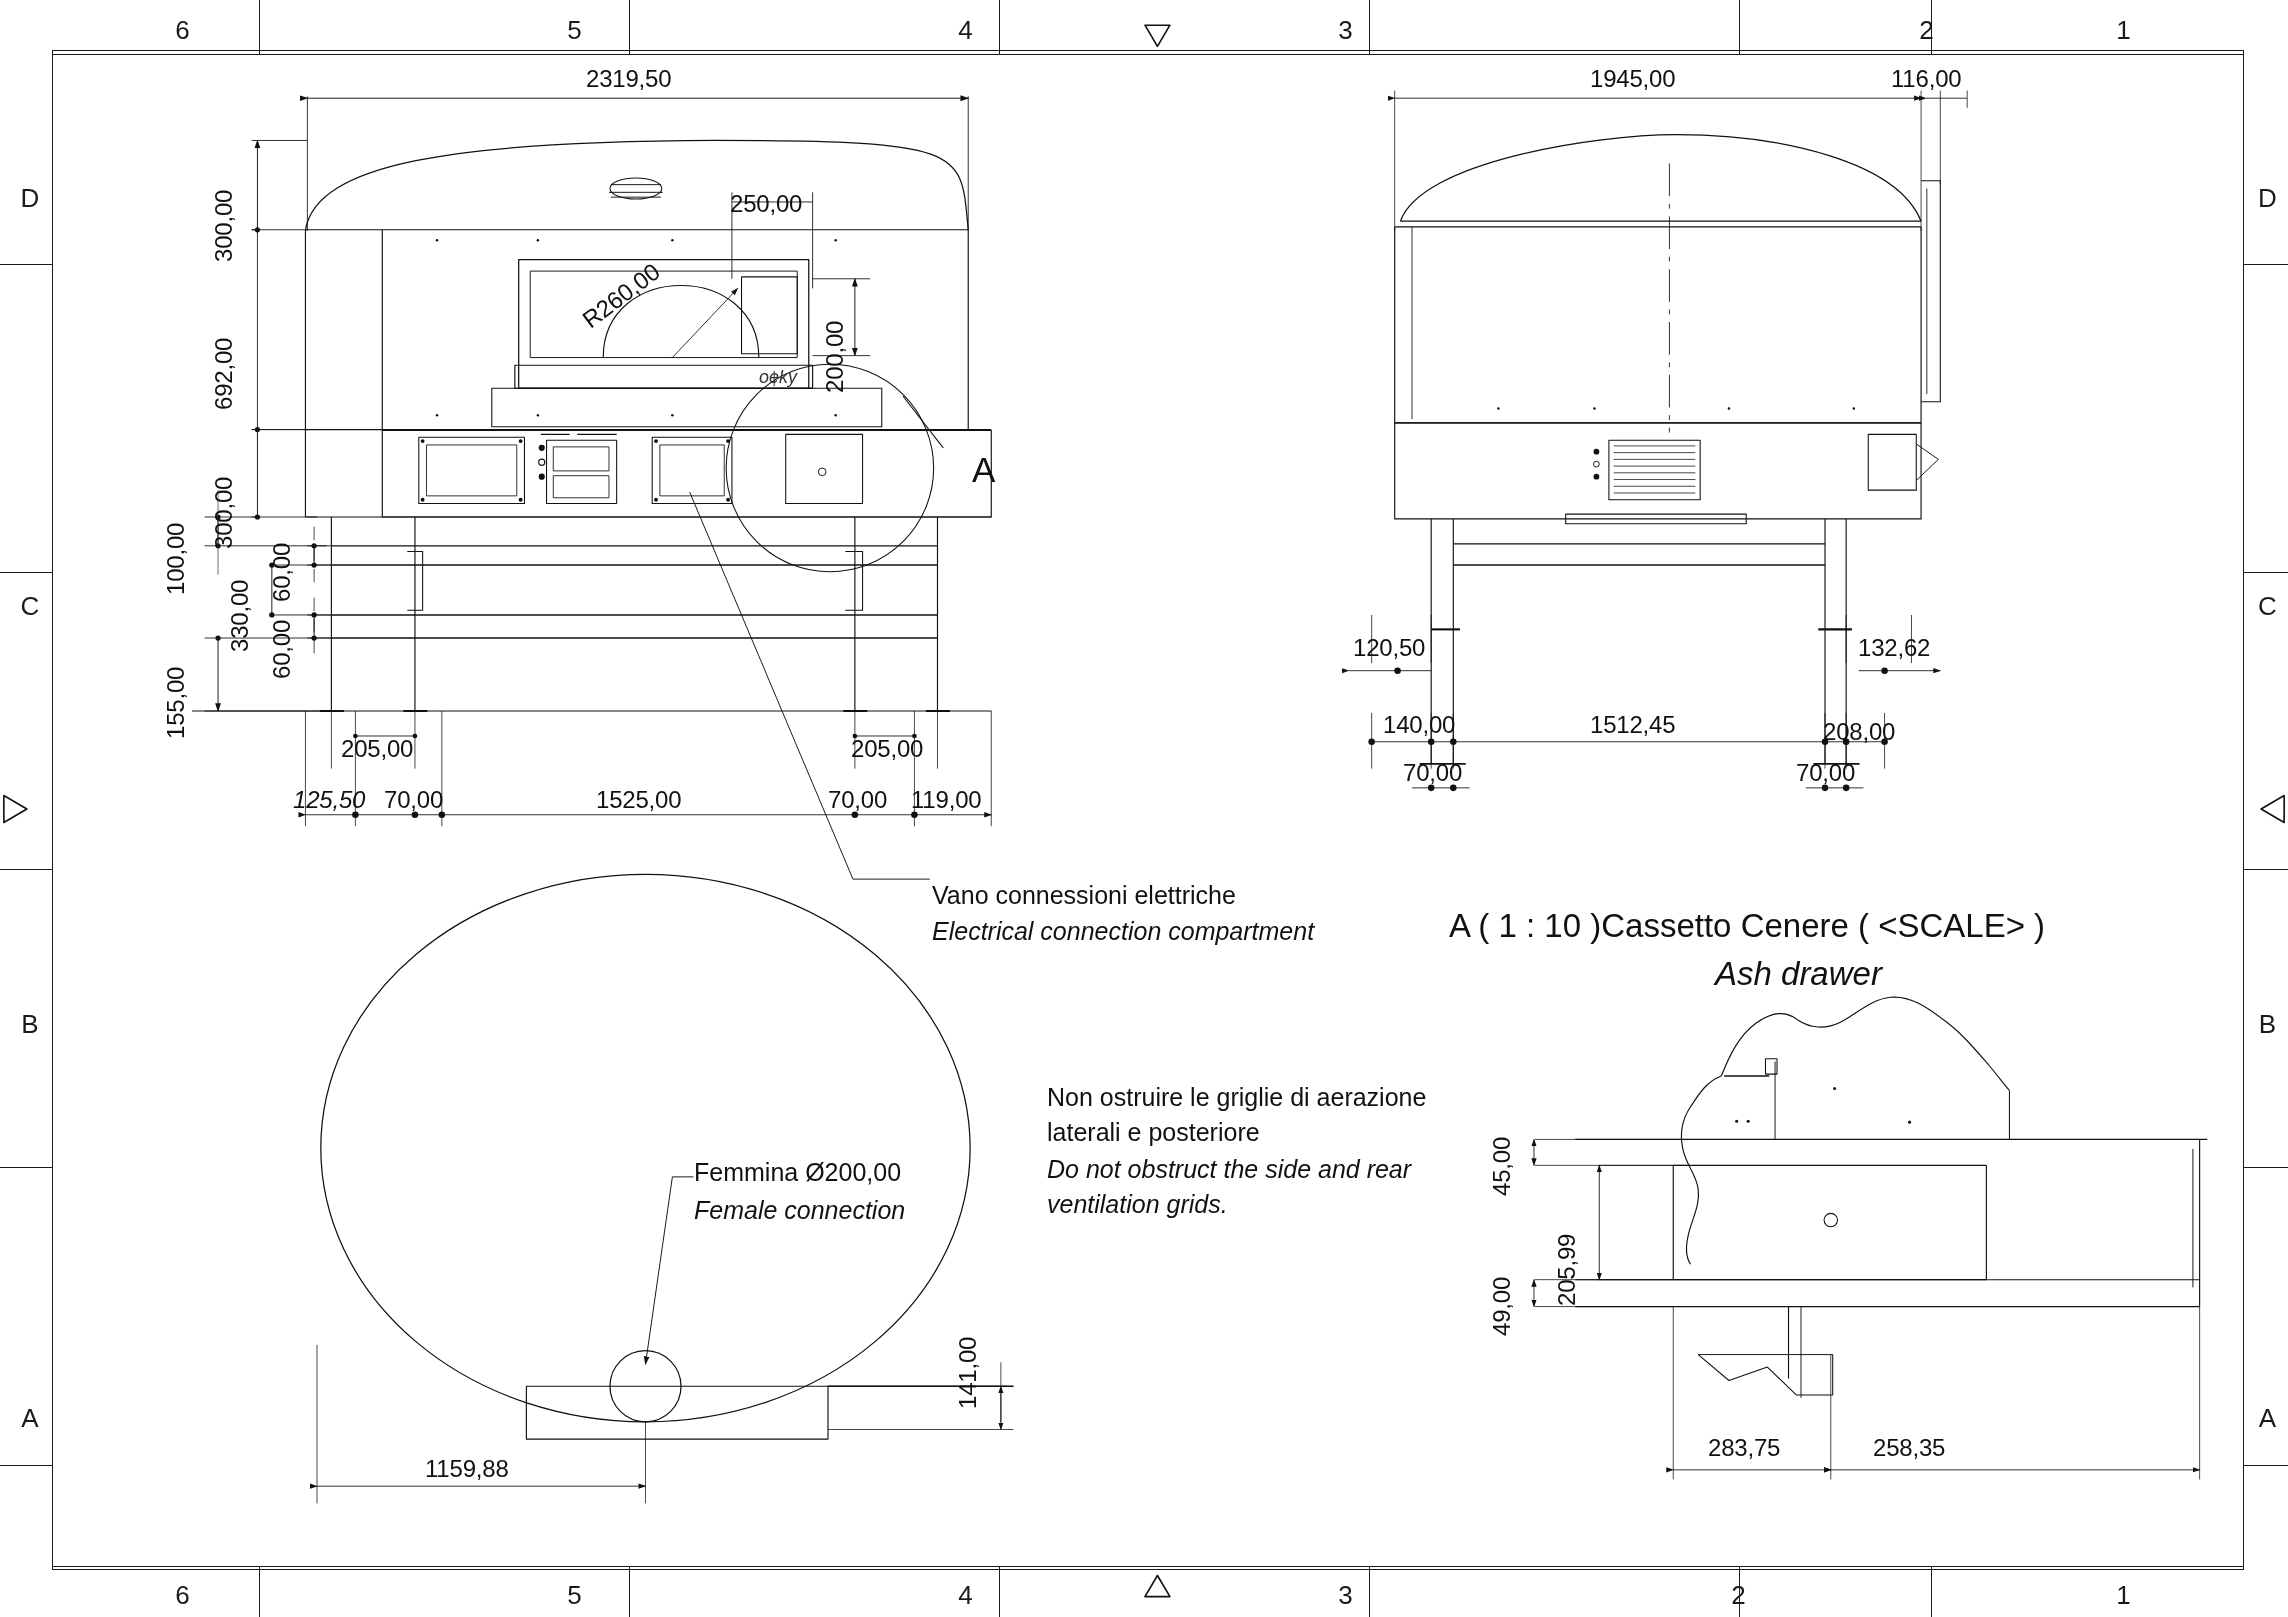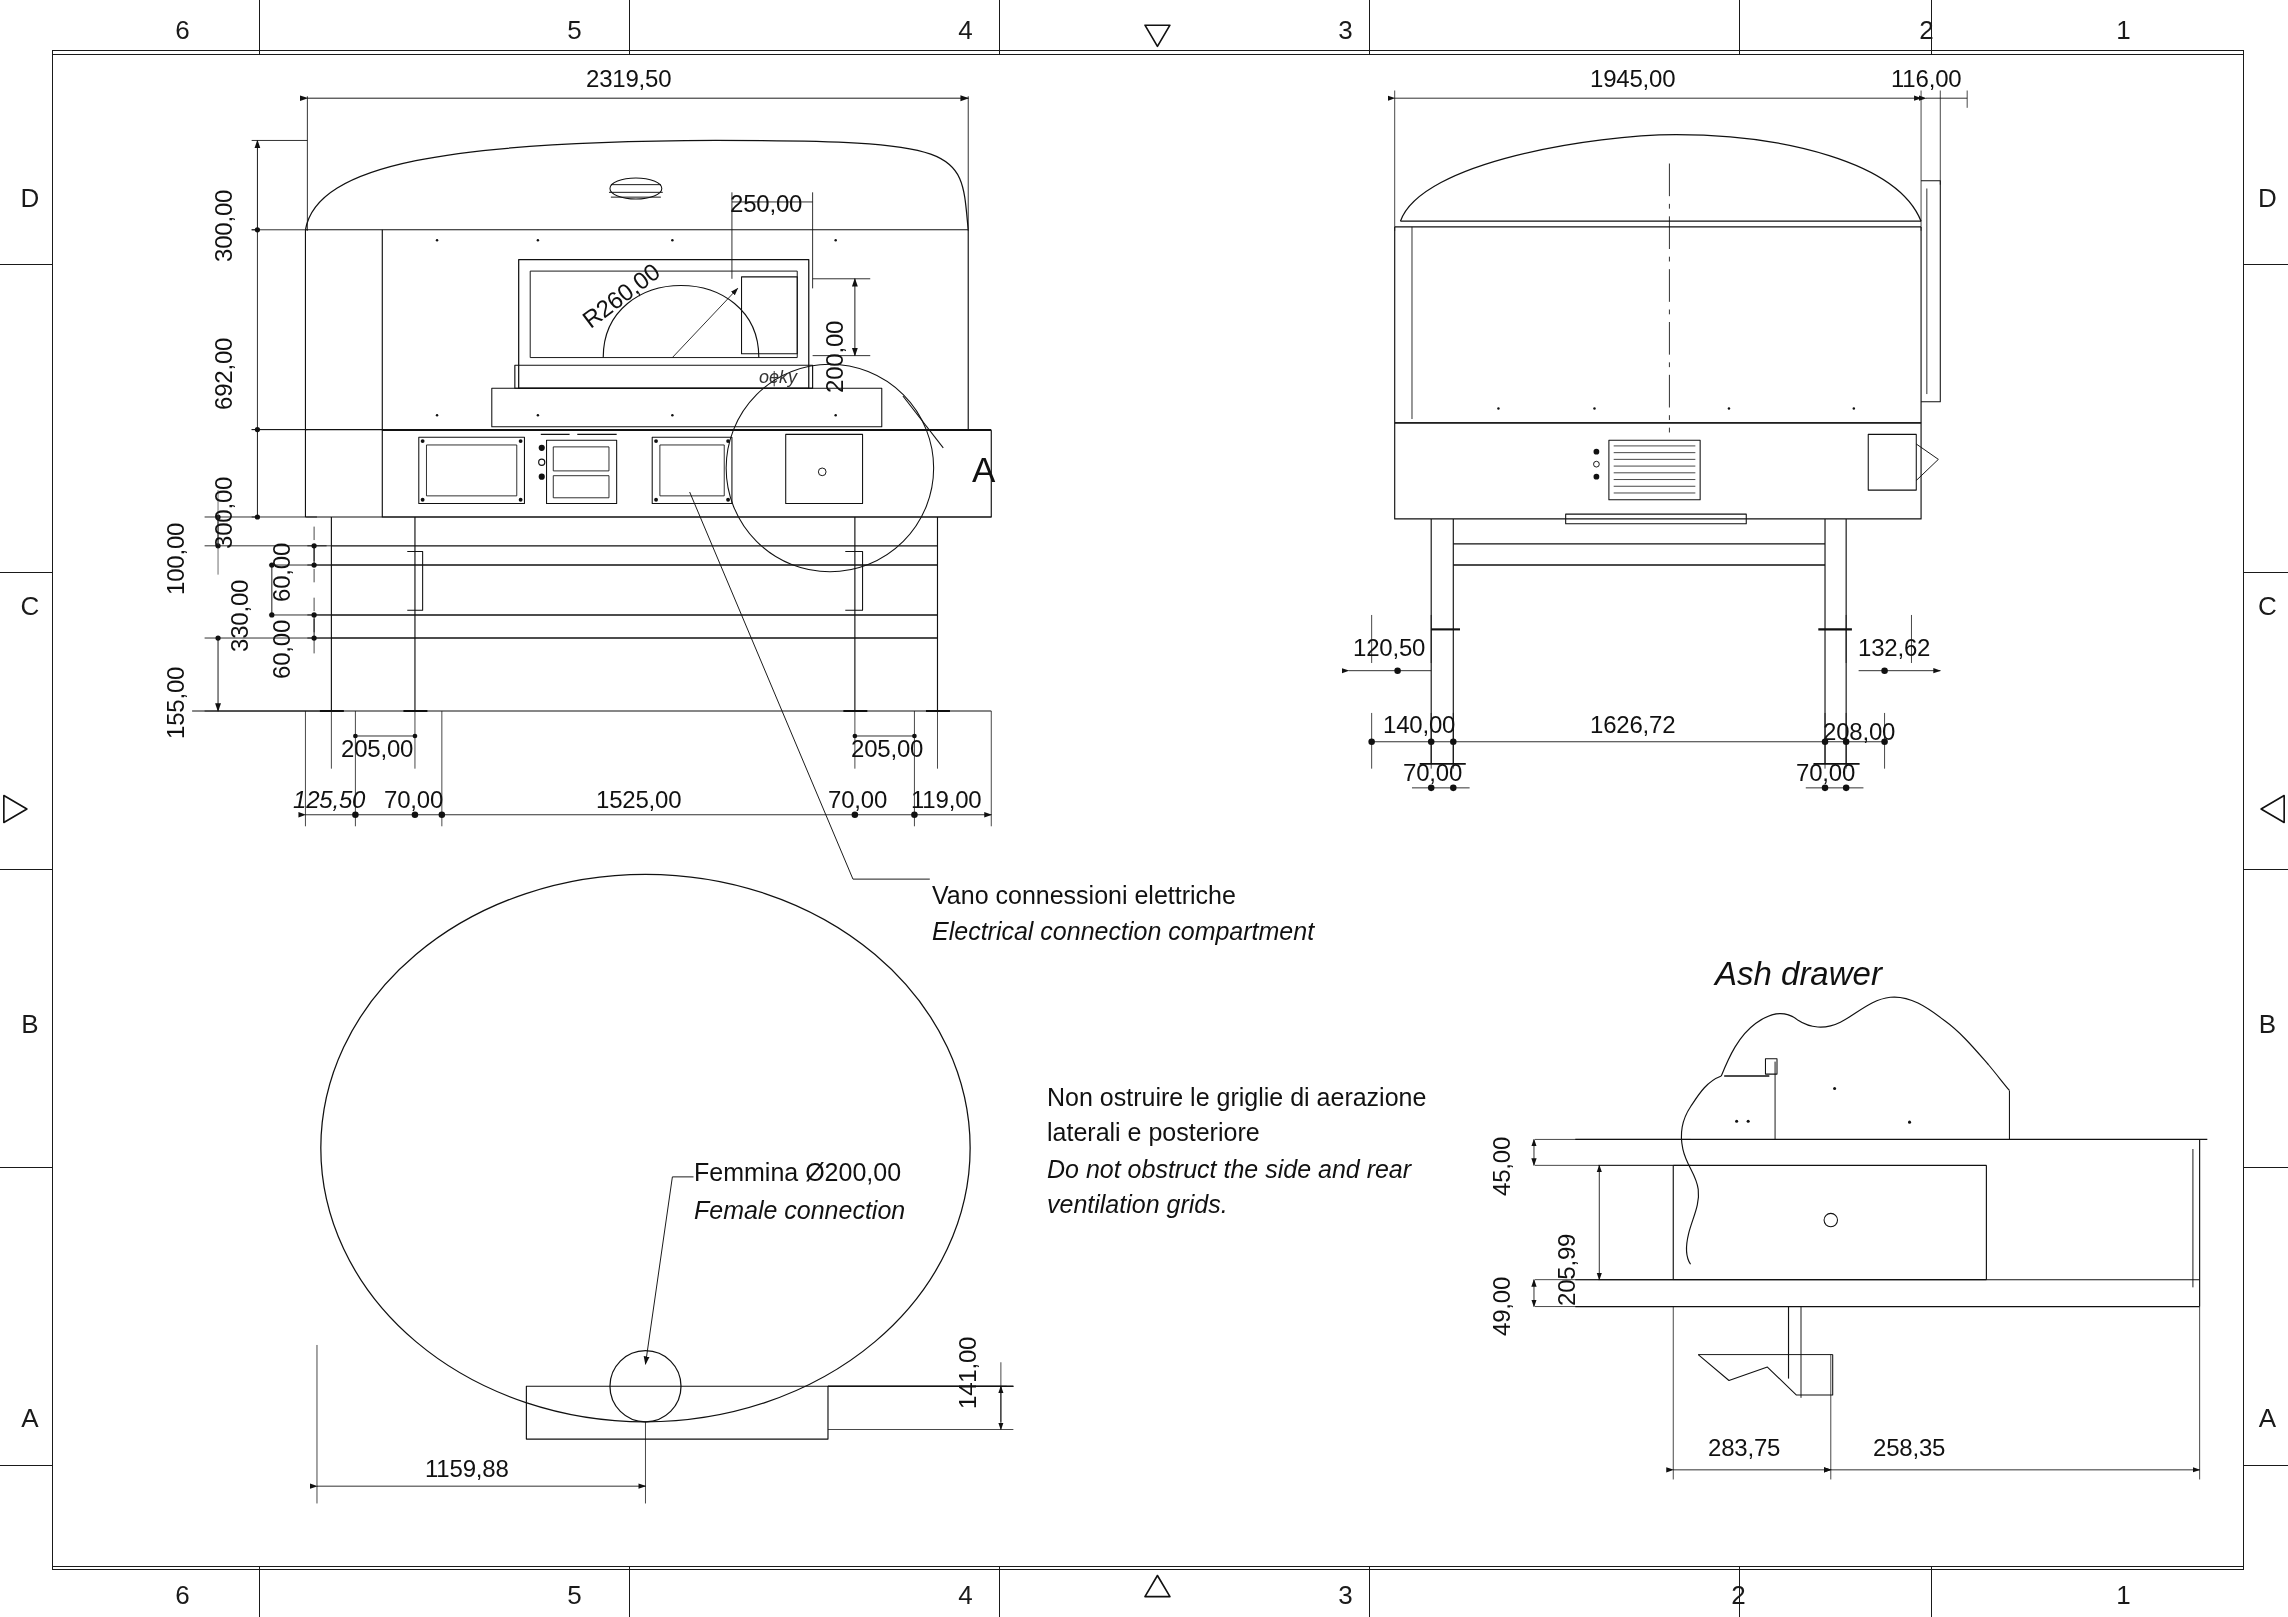--- a/index.html
+++ b/index.html
@@ -557,38 +557,39 @@
   <div class="dim" style="left:828px; top:786px;">70,00</div>
   <div class="dim" style="left:911px; top:786px;">119,00</div>
 
   <div class="letterA" style="left:972px; top:450px;">A</div>
 
   <div class="dim" style="left:1590px; top:65px;">1945,00</div>
   <div class="dim" style="left:1891px; top:65px;">116,00</div>
   <div class="dim" style="left:1353px; top:634px;">120,50</div>
   <div class="dim" style="left:1858px; top:634px;">132,62</div>
   <div class="dim" style="left:1383px; top:711px;">140,00</div>
-  <div class="dim" style="left:1590px; top:711px;">1626,72</div>
+  <div class="dim" style="left:1590px; top:711px;">1512,45</div>
   <div class="dim" style="left:1823px; top:678px;margin-top:40px;">208,00</div>
   <div class="dim" style="left:1403px; top:759px;">70,00</div>
   <div class="dim" style="left:1796px; top:759px;">70,00</div>
 
   <div class="note" style="left:694px; top:1156px;">Femmina Ø200,00</div>
   <div class="note it" style="left:694px; top:1194px;">Female connection</div>
   <div class="dim vert" style="left:982px; top:1381px;">141,00</div>
   <div class="dim" style="left:425px; top:1455px;">1159,88</div>
 
   <div class="note" style="left:932px; top:879px;">Vano connessioni elettriche</div>
   <div class="note it" style="left:932px; top:915px;">Electrical connection compartment</div>
 
   <div class="note" style="left:1047px; top:1081px;">Non ostruire le griglie di aerazione</div>
   <div class="note" style="left:1047px; top:1116px;">laterali e posteriore</div>
   <div class="note it" style="left:1047px; top:1153px;">Do not obstruct the side and rear</div>
   <div class="note it" style="left:1047px; top:1188px;">ventilation grids.</div>
 
+  <div class="bigtitle" style="left:1449px; top:907px;">A ( 1 : 10 )Cassetto Cenere ( &lt;SCALE&gt; )</div>
   <div class="bigtitle it" style="left:1715px; top:955px;">Ash drawer</div>
 
   <div class="dim vert" style="left:1516px; top:1168px;">45,00</div>
   <div class="dim vert" style="left:1581px; top:1278px;">205,99</div>
   <div class="dim vert" style="left:1516px; top:1308px;">49,00</div>
   <div class="dim" style="left:1708px; top:1434px;">283,75</div>
   <div class="dim" style="left:1873px; top:1434px;">258,35</div>
 
   <div style="position:absolute; left:759px; top:367px; font-size:18px; font-style:italic; color:#333;">oeky</div>
 

